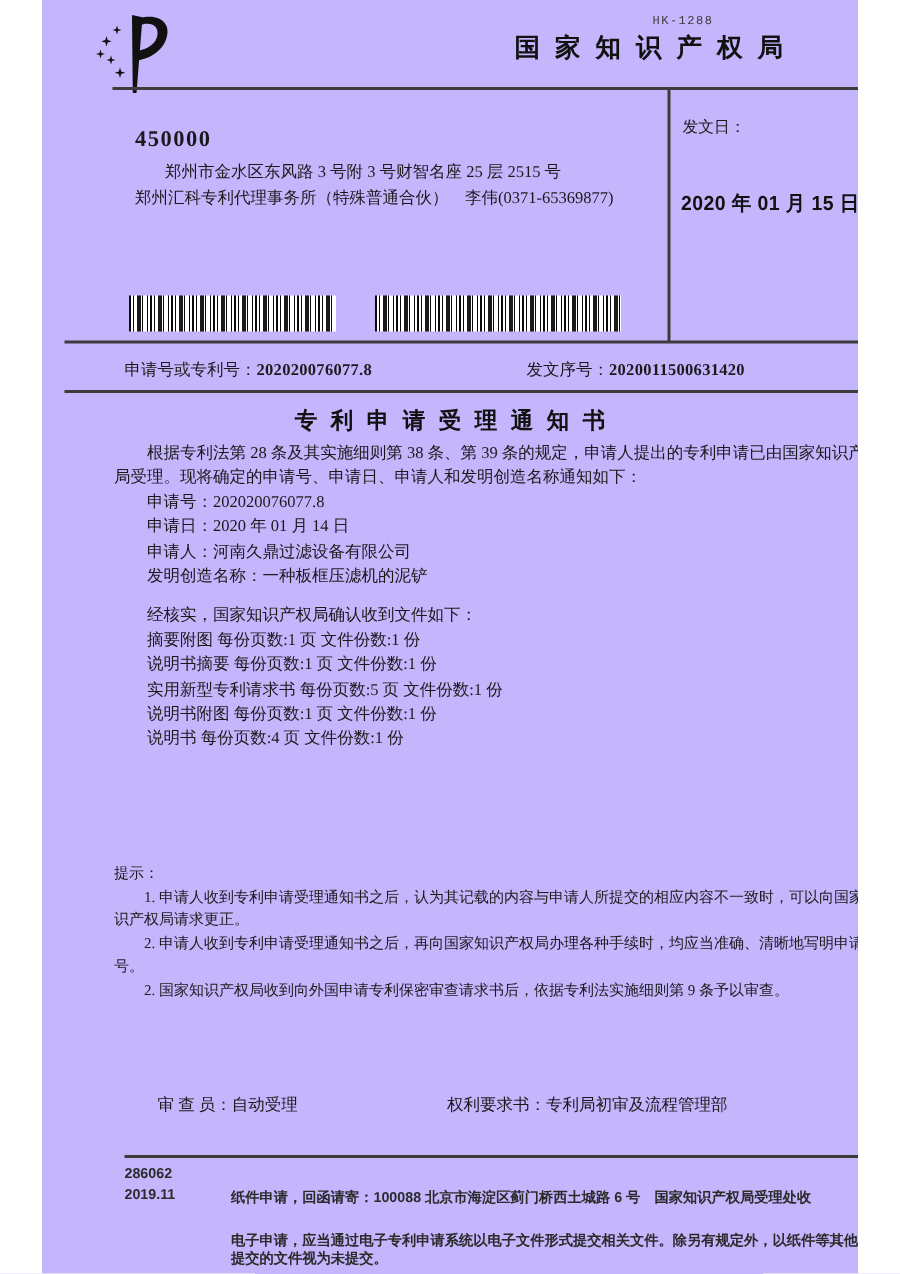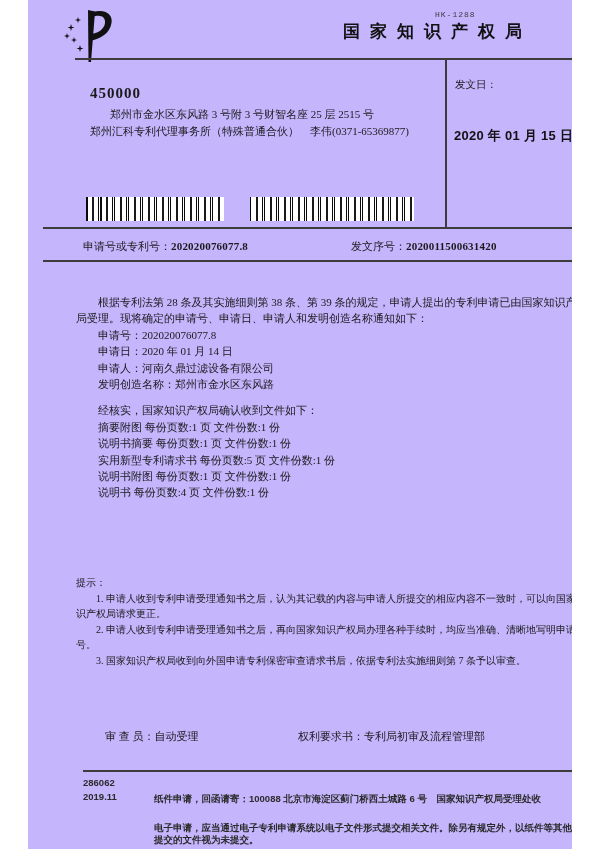--- a/index.html
+++ b/index.html
@@ -122,40 +122,41 @@
     <span class="appno-pair1">
       <span>申请号或专利号：</span><span class="num-val">202020076077.8</span>
     </span>
     <span class="appno-pair2">
       <span>发文序号：</span><span class="num-val">2020011500631420</span>
     </span>
   </div>
 
   <div class="rule rule-b"></div>
 
+  <div class="notice-title">专利申请受理通知书</div>
 
   <div class="main">
     <p class="indent">根据专利法第 28 条及其实施细则第 38 条、第 39 条的规定，申请人提出的专利申请已由国家知识产权局受理。现将确定的申请号、申请日、申请人和发明创造名称通知如下：</p>
     <p class="indent">申请号：202020076077.8</p>
     <p class="indent">申请日：2020 年 01 月 14 日</p>
     <p class="indent">申请人：河南久鼎过滤设备有限公司</p>
-    <p class="indent">发明创造名称：郑州市金水区东风路</p>
+    <p class="indent">发明创造名称：一种板框压滤机的泥铲</p>
     <p class="indent confirm">经核实，国家知识产权局确认收到文件如下：</p>
     <p class="indent">摘要附图 每份页数:1 页 文件份数:1 份</p>
     <p class="indent">说明书摘要 每份页数:1 页 文件份数:1 份</p>
     <p class="indent">实用新型专利请求书 每份页数:5 页 文件份数:1 份</p>
     <p class="indent">说明书附图 每份页数:1 页 文件份数:1 份</p>
     <p class="indent">说明书 每份页数:4 页 文件份数:1 份</p>
   </div>
 
   <div class="tips">
     <p>提示：</p>
     <p class="indent">1. 申请人收到专利申请受理通知书之后，认为其记载的内容与申请人所提交的相应内容不一致时，可以向国家知识产权局请求更正。</p>
     <p class="indent">2. 申请人收到专利申请受理通知书之后，再向国家知识产权局办理各种手续时，均应当准确、清晰地写明申请号。</p>
-    <p class="indent">3. 国家知识产权局收到向外国申请专利保密审查请求书后，依据专利法实施细则第 7 条予以审查。</p>
+    <p class="indent">2. 国家知识产权局收到向外国申请专利保密审查请求书后，依据专利法实施细则第 9 条予以审查。</p>
   </div>
 
   <div class="examiner-row">
     <span class="examiner-pair">
       <span>审 查 员：</span><span>自动受理</span>
     </span>
     <span class="department-pair">
       <span>权利要求书：</span><span>专利局初审及流程管理部</span>
     </span>
   </div>

